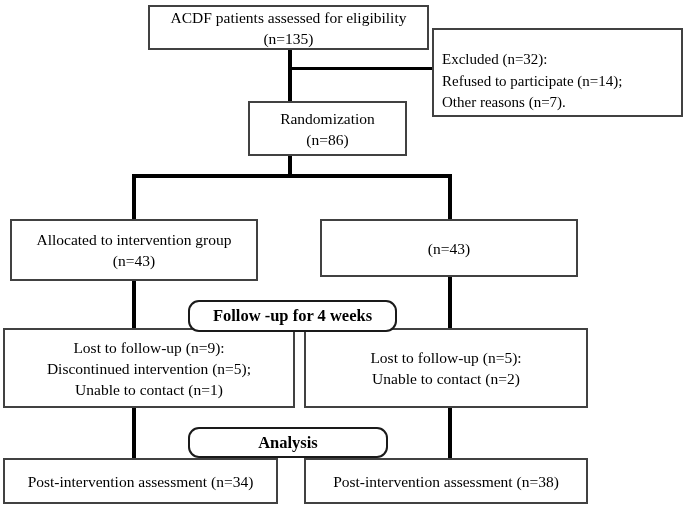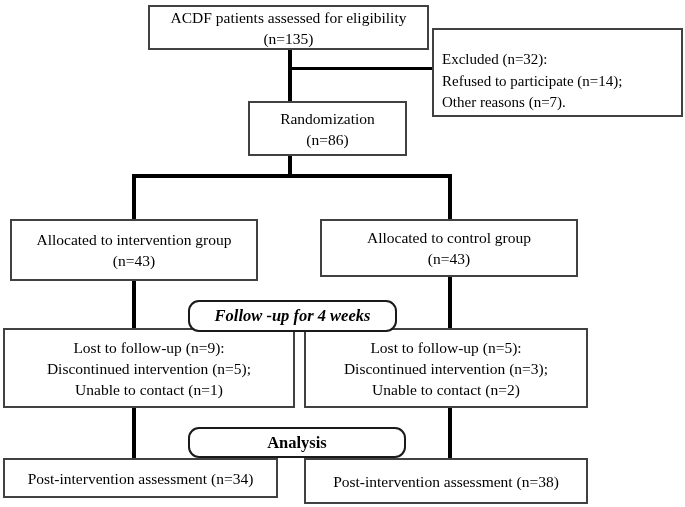--- a/index.html
+++ b/index.html
@@ -88,45 +88,43 @@
     <span class="line">Randomization</span>
     <span class="line">(n=86)</span>
   </div>
 
   <div class="box" style="left:10px; top:219px; width:248px; height:62px;">
     <span class="line">Allocated to intervention group</span>
     <span class="line">(n=43)</span>
   </div>
 
   <div class="box" style="left:320px; top:219px; width:258px; height:58px;">
-    <span class="line">Allocated to control group</span>
     <span class="line">(n=43)</span>
   </div>
 
-  <div class="stage-label" style="left:188px; top:300px; width:209px; height:32px;font-style:italic;">
+  <div class="stage-label" style="left:188px; top:300px; width:209px; height:32px;">
     <span>Follow -up for 4 weeks</span>
   </div>
 
   <div class="box" style="left:3px; top:328px; width:292px; height:80px;">
     <span class="line">Lost to follow-up (n=9):</span>
     <span class="line">Discontinued intervention (n=5);</span>
     <span class="line">Unable to contact (n=1)</span>
   </div>
 
   <div class="box" style="left:304px; top:328px; width:284px; height:80px;">
     <span class="line">Lost to follow-up (n=5):</span>
-    <span class="line">Discontinued intervention (n=3);</span>
     <span class="line">Unable to contact (n=2)</span>
   </div>
 
-  <div class="stage-label" style="left:188px; top:427px; width:218px; height:31px;">
+  <div class="stage-label" style="left:188px; top:427px; width:200px; height:31px;">
     <span>Analysis</span>
   </div>
 
-  <div class="box" style="left:3px; top:458px; width:275px; height:40px;">
+  <div class="box" style="left:3px; top:458px; width:275px; height:46px;">
     <span class="line">Post-intervention assessment (n=34)</span>
   </div>
 
   <div class="box" style="left:304px; top:458px; width:284px; height:46px;">
     <span class="line">Post-intervention assessment (n=38)</span>
   </div>
 
 </div>
 
 </body></html>

